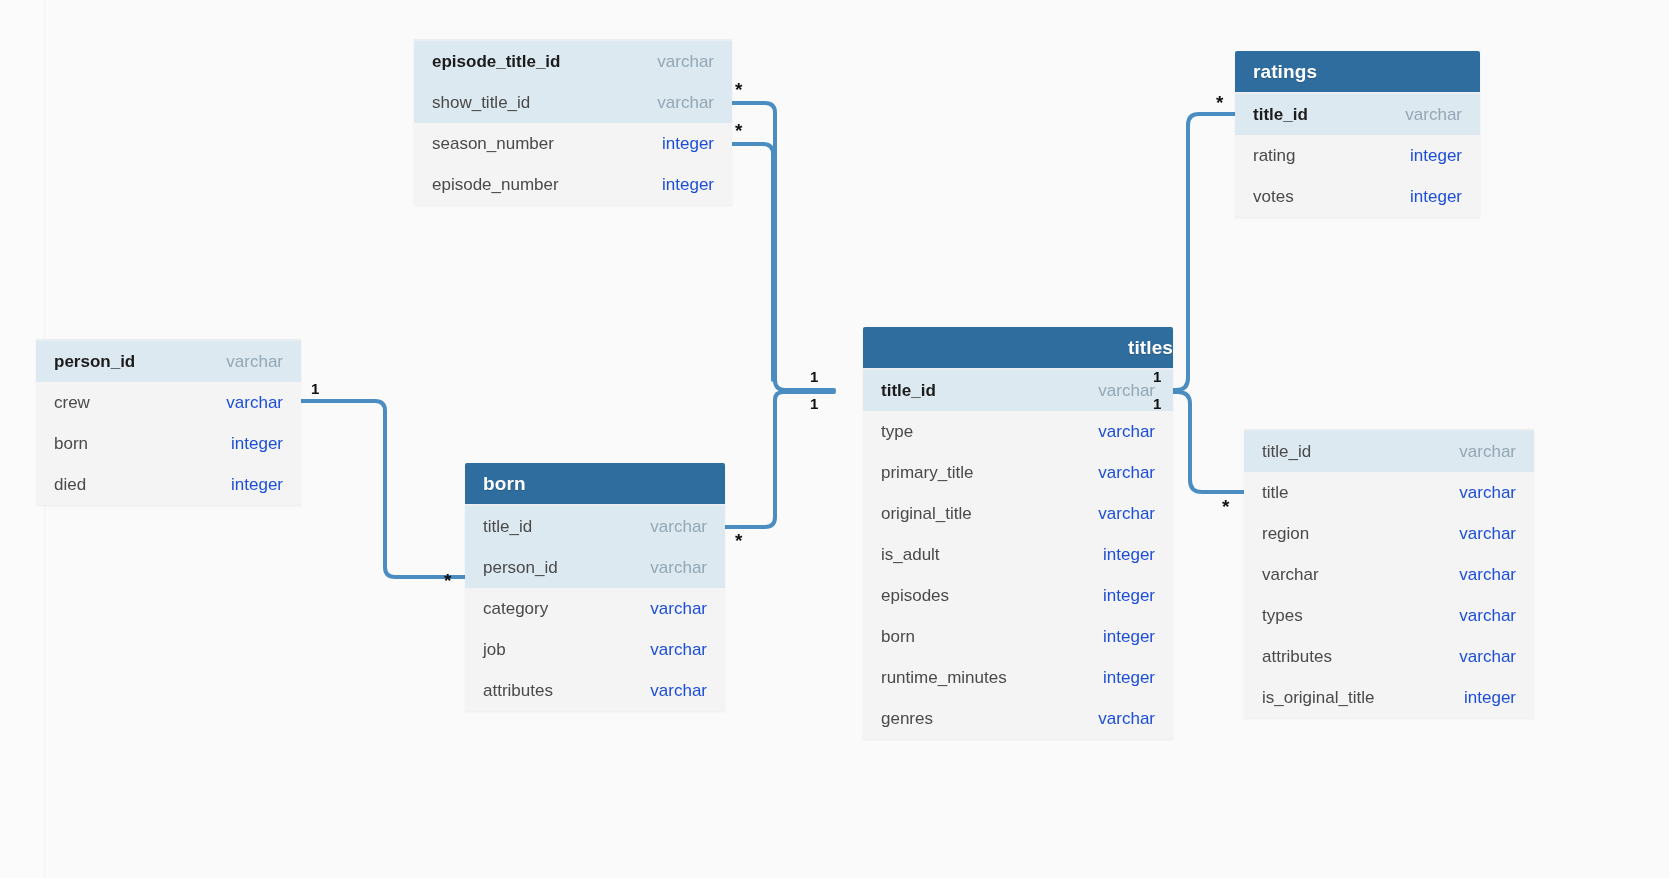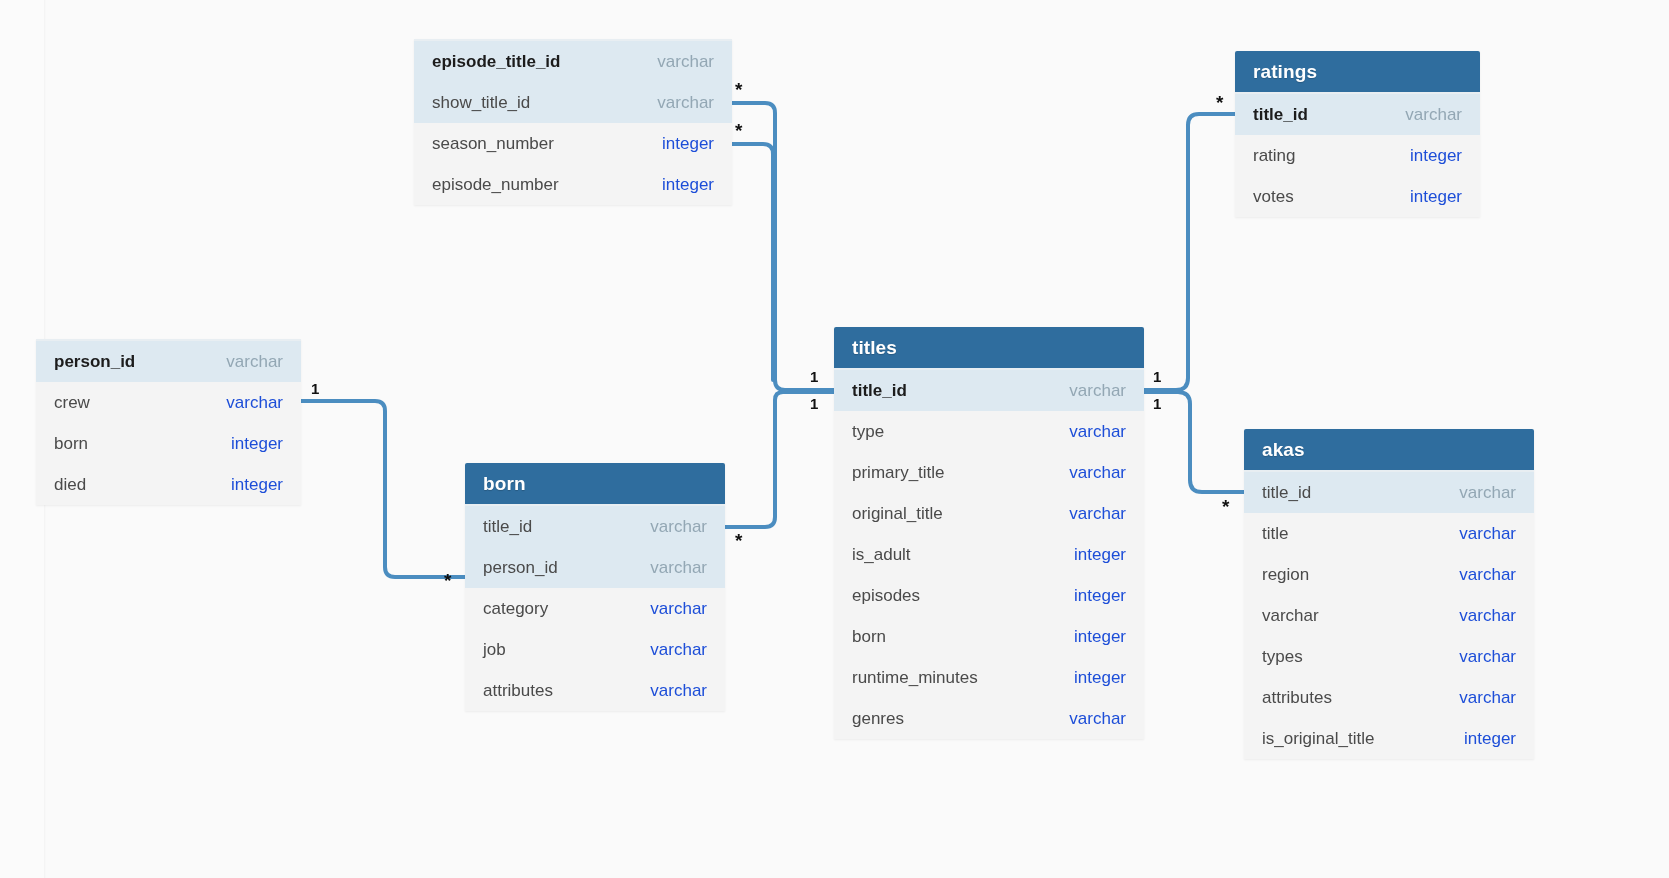--- a/index.html
+++ b/index.html
@@ -179,21 +179,21 @@
           <div class="tbl-row">
             <span class="col-name">born</span>
             <span class="col-type">integer</span>
           </div>
           <div class="tbl-row">
             <span class="col-name">died</span>
             <span class="col-type">integer</span>
           </div>
         </div>
       </div>
-      <div class="table-card" style="left: 834px; top: 327px; width: 310px;">
+      <div class="table-card" style="left: 863px; top: 327px; width: 310px; text-align: right;">
         <div class="tbl-header card-rounded-top">titles</div>
         <div class="card-separator"></div>
         <div class="tbl-body">
           <div class="tbl-row key pk">
             <span class="col-name">title_id</span>
             <span class="col-type">varchar</span>
           </div>
           <div class="tbl-row">
             <span class="col-name">type</span>
             <span class="col-type">varchar</span>
@@ -222,21 +222,20 @@
             <span class="col-name">runtime_minutes</span>
             <span class="col-type">integer</span>
           </div>
           <div class="tbl-row">
             <span class="col-name">genres</span>
             <span class="col-type">varchar</span>
           </div>
         </div>
       </div>
       <div class="table-card" style="left: 1244px; top: 429px; width: 290px;">
-        <div class="tbl-header card-rounded-top">akas</div>
         <div class="card-separator"></div>
         <div class="tbl-body">
           <div class="tbl-row key">
             <span class="col-name">title_id</span>
             <span class="col-type">varchar</span>
           </div>
           <div class="tbl-row">
             <span class="col-name">title</span>
             <span class="col-type">varchar</span>
           </div>

